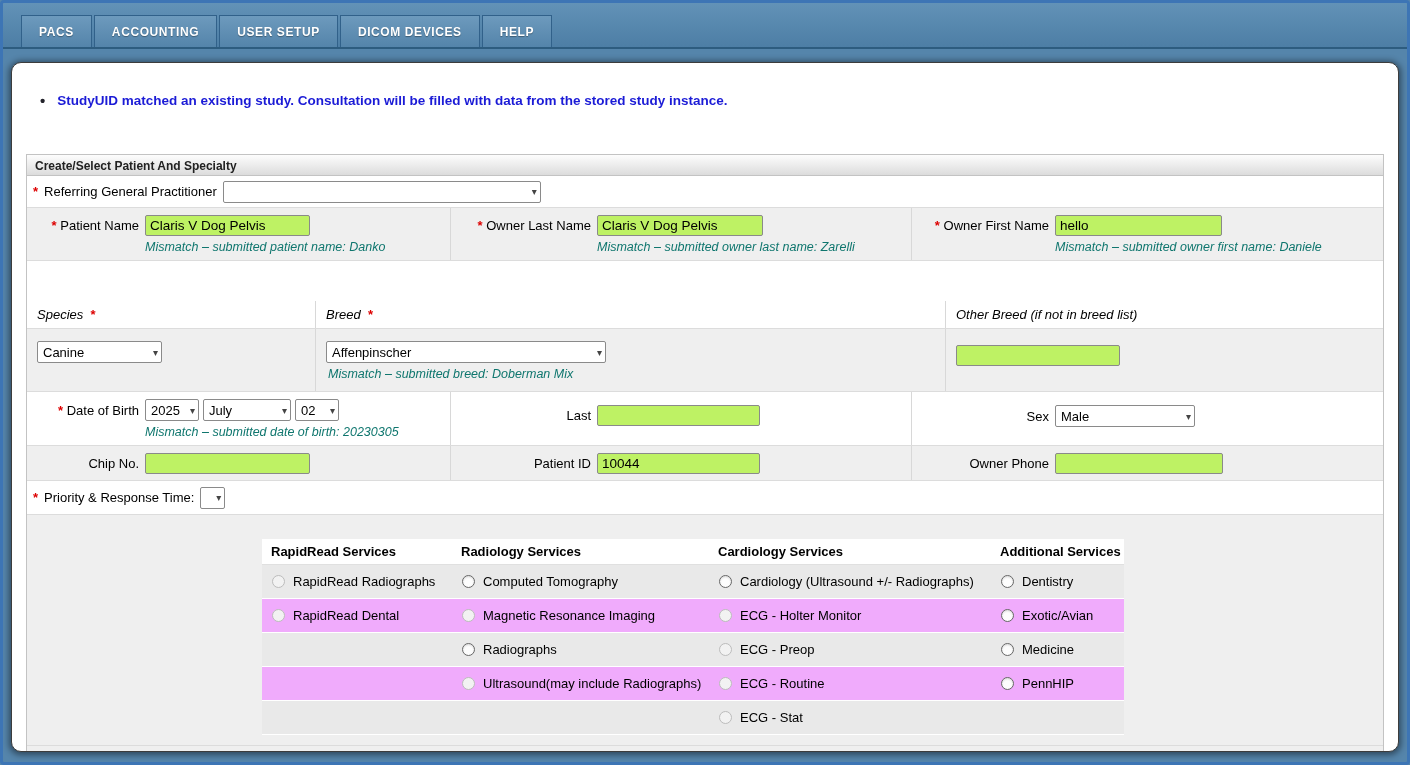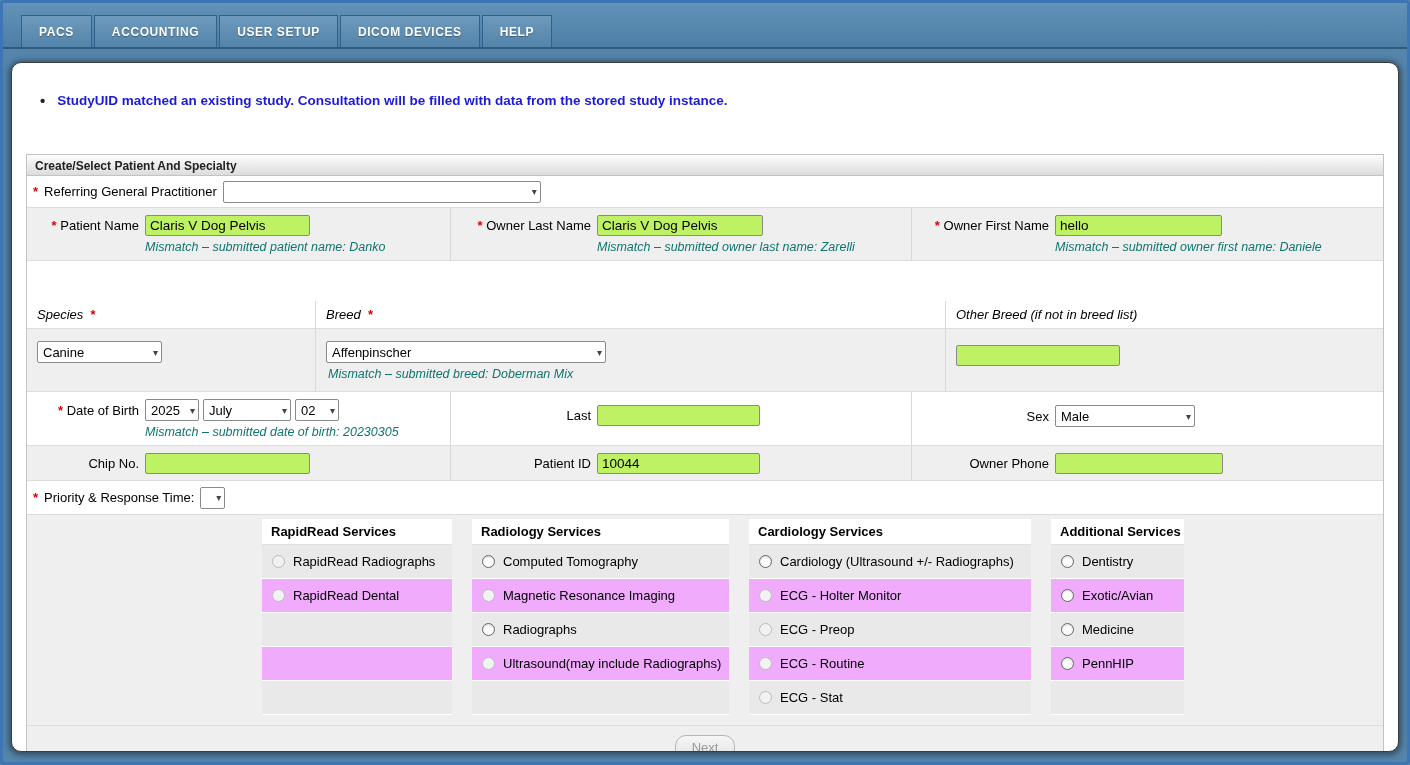--- a/index.html
+++ b/index.html
@@ -68,21 +68,21 @@
   .select .arrow { font-size:10px; color:#444; margin-left:5px; }
 
   .text-input { height:21px; border:1px solid #8a8a8a; border-radius:2px;
                 padding:0 4px; font-size:13.5px; font-family:inherit; background:#bef264; }
 
   .dob-selects { display:inline-flex; gap:4px; }
 
   .priority-row { display:flex; align-items:center; gap:6px; height:34px; padding:0 8px 0 6px; }
 
   
-  .services-row { padding:4px 0 10px 235px; display:flex; gap:20px; }
+  .services-row { padding:24px 0 10px 235px; display:flex; gap:0; }
   .svc-header { background:#fff; font-weight:bold; font-size:13px; height:26px;
                 line-height:26px; padding-left:9px; border-bottom:1px solid #e0e0e0;
                 white-space:nowrap; }
   .svc-cell { height:34px; display:flex; align-items:center; gap:8px;
               padding-left:10px; border-bottom:1px solid #fff; }
   .svc-cell.odd { background:#e9e9e9; }
   .svc-cell.even { background:#f0abfc; }
   .svc-label { white-space:nowrap; }
   .radio { width:13px; height:13px; border-radius:50%; border:1px solid #666;
            background:#fdfdfd; flex:none; box-shadow:inset 0 1px 2px rgba(0,0,0,.15); }

